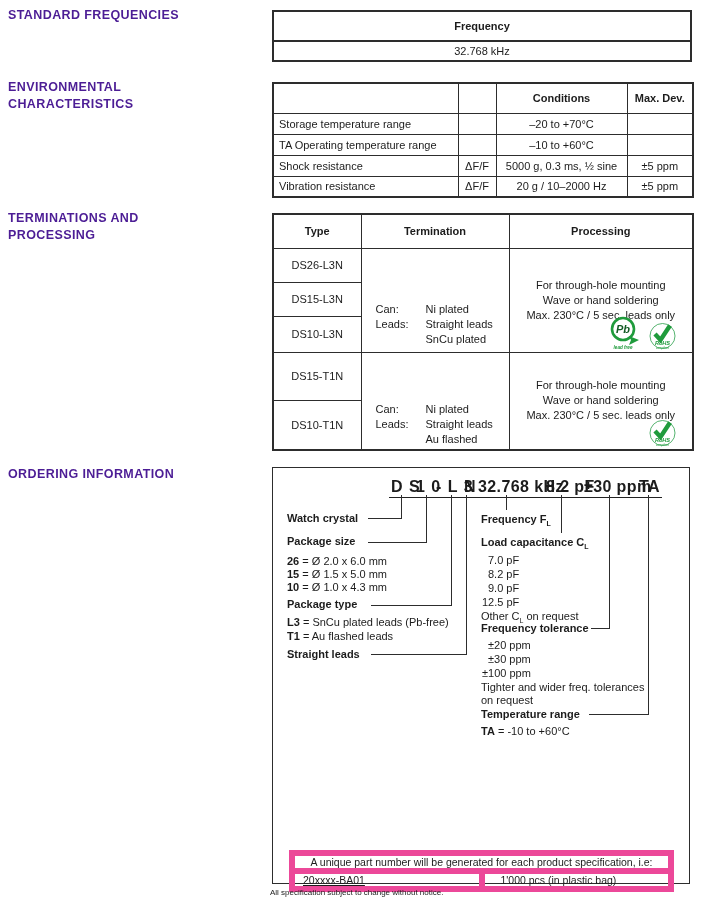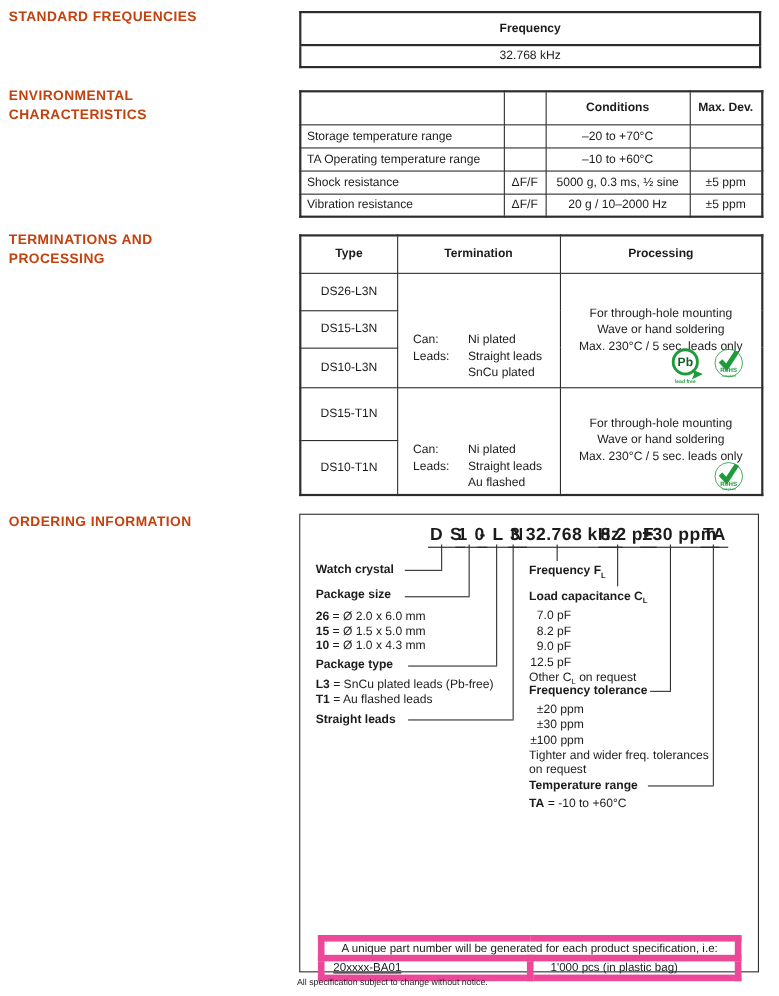--- a/index.html
+++ b/index.html
@@ -11,21 +11,21 @@
     font-family: "Liberation Sans", sans-serif;
     color: #1c1c1c;
     overflow: hidden;
   }
   .sec-heading {
     position: absolute;
     font-size: 12.5px;
     font-weight: bold;
     letter-spacing: 0.4px;
     line-height: 17px;
-    color: #c2410c;
+    color: #4c1d95;
     white-space: nowrap;
   }
   table { border-collapse: collapse; table-layout: fixed; }
   .doc-table {
     position: absolute;
     width: 420px;
     border: 2px solid #2d2d2d;
     font-size: 11px;
   }
   .doc-table td {
@@ -45,21 +45,21 @@
     text-align: left;
     padding-left: 11px;
     line-height: 15px;
     margin-top: 48px;
   }
   .proc-cell { position: relative; }
   .proc-lines div { line-height: 15px; text-align: center; }
   .proc-icons {
     position: absolute;
     right: 16px; bottom: 1px;
-    display: flex; gap: 9px; 
+    display: flex; gap: 9px; align-items: flex-end; font-style: italic;
   }
 
   
   .ord-box {
     position: absolute;
     left: 272px; top: 467px;
     width: 418px; height: 417px;
     border: 1.5px solid #2d2d2d;
   }
   .seg {

